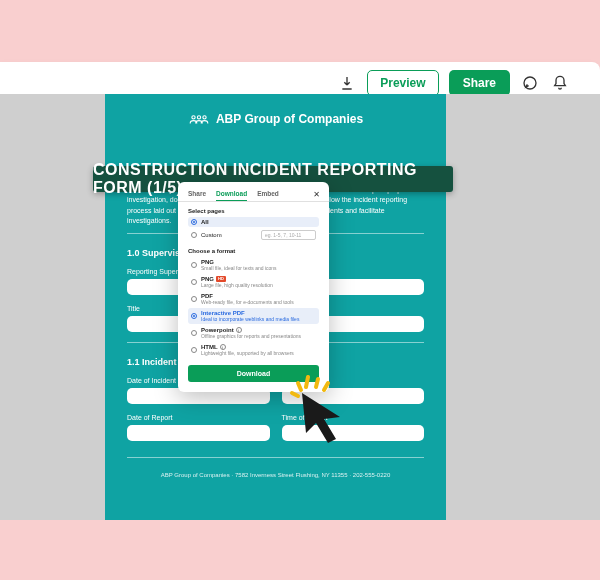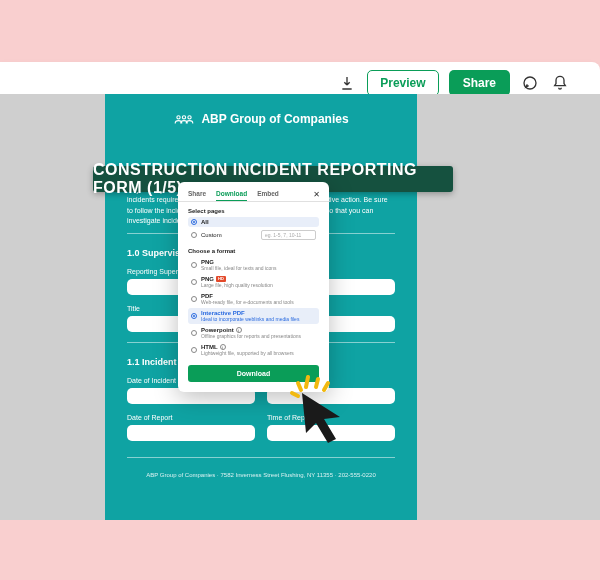--- a/index.html
+++ b/index.html
@@ -4,21 +4,21 @@
 <style>
   * { box-sizing: border-box; margin: 0; padding: 0; }
   body { font-family: -apple-system, "Segoe UI", Helvetica, Arial, sans-serif; background: #f9cfcf; width: 600px; height: 580px; overflow: hidden; position: relative; }
 
   .topbar { position: absolute; top: 53px; left: 0; right: 0; height: 42px; background: #fff; display: flex; align-items: center; justify-content: flex-end; gap: 10px; padding: 0 30px 0 0; border-top-right-radius: 8px; box-shadow: 0 2px 6px rgba(0,0,0,0.05); margin-top: 9px; }
   .topbar .icon-btn { width: 20px; height: 20px; display:flex; align-items:center; justify-content:center; color:#333; cursor:pointer; }
   .btn-outline { border:1.5px solid #0a9d58; color:#0a9d58; background:#fff; padding:5px 12px; border-radius:5px; font-size:12px; font-weight:600; cursor:pointer; }
   .btn-solid { background:#0a9d58; color:#fff; border:none; padding:6px 14px; border-radius:5px; font-size:12px; font-weight:600; cursor:pointer; }
 
   .canvas-bg { position:absolute; top:94px; left:0; right:0; bottom:60px; background:#cfcfcf; }
-  .form-page { position:absolute; top:0; left:105px; width:312px; height:100%; background:#0fa3a3; padding:18px 22px; color:#fff; }
+  .form-page { position:absolute; top:0; left:105px; width:341px; height:100%; background:#0fa3a3; padding:18px 22px; color:#fff; }
   .brand { text-align:center; font-size:12px; font-weight:600; display:flex; align-items:center; justify-content:center; gap:6px; margin-bottom:8px;}
   .brand svg { width:22px; height:14px; }
   .title-banner { position:absolute; top:148px; left:93px; width:360px; height:26px; background:#15513f; color:#fff; display:flex; align-items:center; justify-content:center; font-size:16px; font-weight:700; letter-spacing:0.5px; border-radius:3px; box-shadow:0 2px 6px rgba(0,0,0,0.3);margin-top:18px; }
   .intro { font-size:7px; line-height:1.5; margin-top:48px; margin-bottom:6px; }
   hr.form-rule { border:none; border-top:0.5px solid rgba(255,255,255,0.5); margin:6px 0 10px; }
   .sect { font-size:9px; font-weight:600; margin-top:14px; margin-bottom:10px;}
   .lbl { font-size:7px; margin-bottom:4px;}
   .fld { background:#fff; border-radius:5px; height:16px; width:100%; margin-bottom:10px;}
   .two-col { display:flex; gap:12px; }
   .two-col > div { flex:1; }

